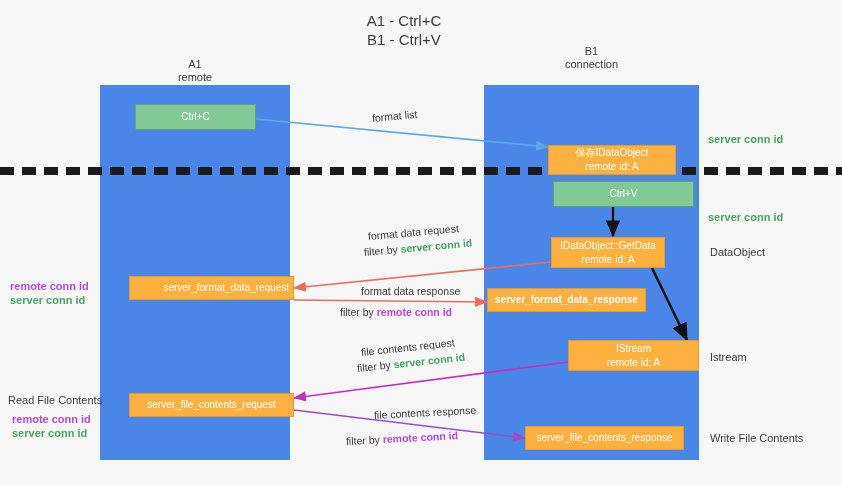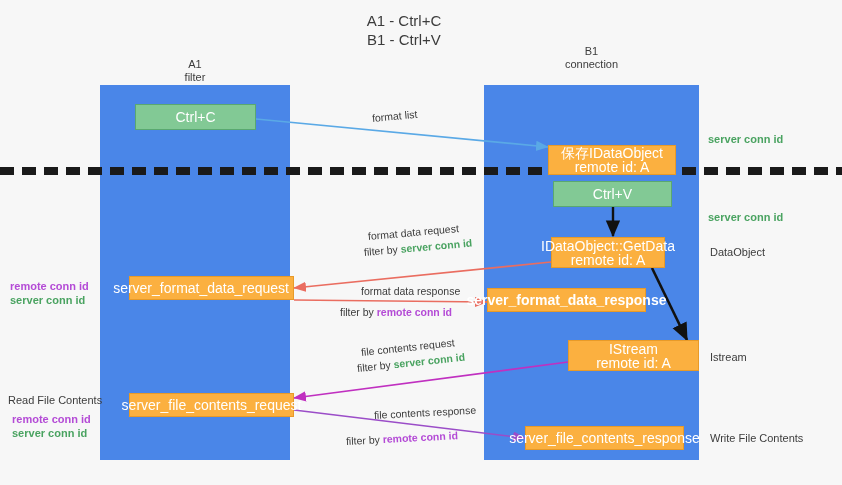--- a/index.html
+++ b/index.html
@@ -50,21 +50,21 @@
   }
   #lane-a1 { left: 100px; width: 190px; }
   #lane-b1 { left: 484px; width: 215px; }
 
   
   .box {
     position: absolute;
     box-sizing: border-box;
     text-align: center;
     color: #ffffff;
-    font-size: 14px;
+    font-size: 10px;
     line-height: 14px;
     display: flex;
     flex-direction: column;
     align-items: center;
     justify-content: center;
     padding: 2px 4px;
   }
   .box.green { background: #82c995; border: 1px solid #5aa870; }
   .box.orange { background: #fbb040; border: 1px solid #e89a28; }
   .box .ln { display: block; white-space: nowrap; }
@@ -116,21 +116,21 @@
 </head>
 <body>
 
 <div id="canvas">
 
   <div class="title title-l1">A1 - Ctrl+C</div>
   <div class="title title-l2">B1 - Ctrl+V</div>
 
   <div class="lane-header" style="left:100px; top:58px; width:190px;">
     <span class="l1">A1</span>
-    <span class="l2">filter</span>
+    <span class="l2">remote</span>
   </div>
   <div class="lane-header" style="left:484px; top:45px; width:215px;">
     <span class="l1">B1</span>
     <span class="l2">connection</span>
   </div>
 
   <div class="lane" id="lane-a1"></div>
   <div class="lane" id="lane-b1"></div>
 
   <svg id="wires">
@@ -179,21 +179,21 @@
 
   <div class="box orange" style="left:129px; top:393px; width:165px; height:24px;">
     <span class="ln">server_file_contents_request</span>
   </div>
 
   <div class="box orange" style="left:548px; top:145px; width:128px; height:30px;">
     <span class="ln">保存IDataObject</span>
     <span class="ln">remote id: A</span>
   </div>
 
-  <div class="box green" style="left:553px; top:181px; width:119px; height:26px;">
+  <div class="box green" style="left:553px; top:181px; width:141px; height:26px;">
     <span class="ln">Ctrl+V</span>
   </div>
 
   <div class="box orange" style="left:551px; top:237px; width:114px; height:31px;">
     <span class="ln">IDataObject::GetData</span>
     <span class="ln">remote id: A</span>
   </div>
 
   <div class="box orange" style="left:487px; top:288px; width:159px; height:24px;font-weight:bold;">
     <span class="ln">server_format_data_response</span>

